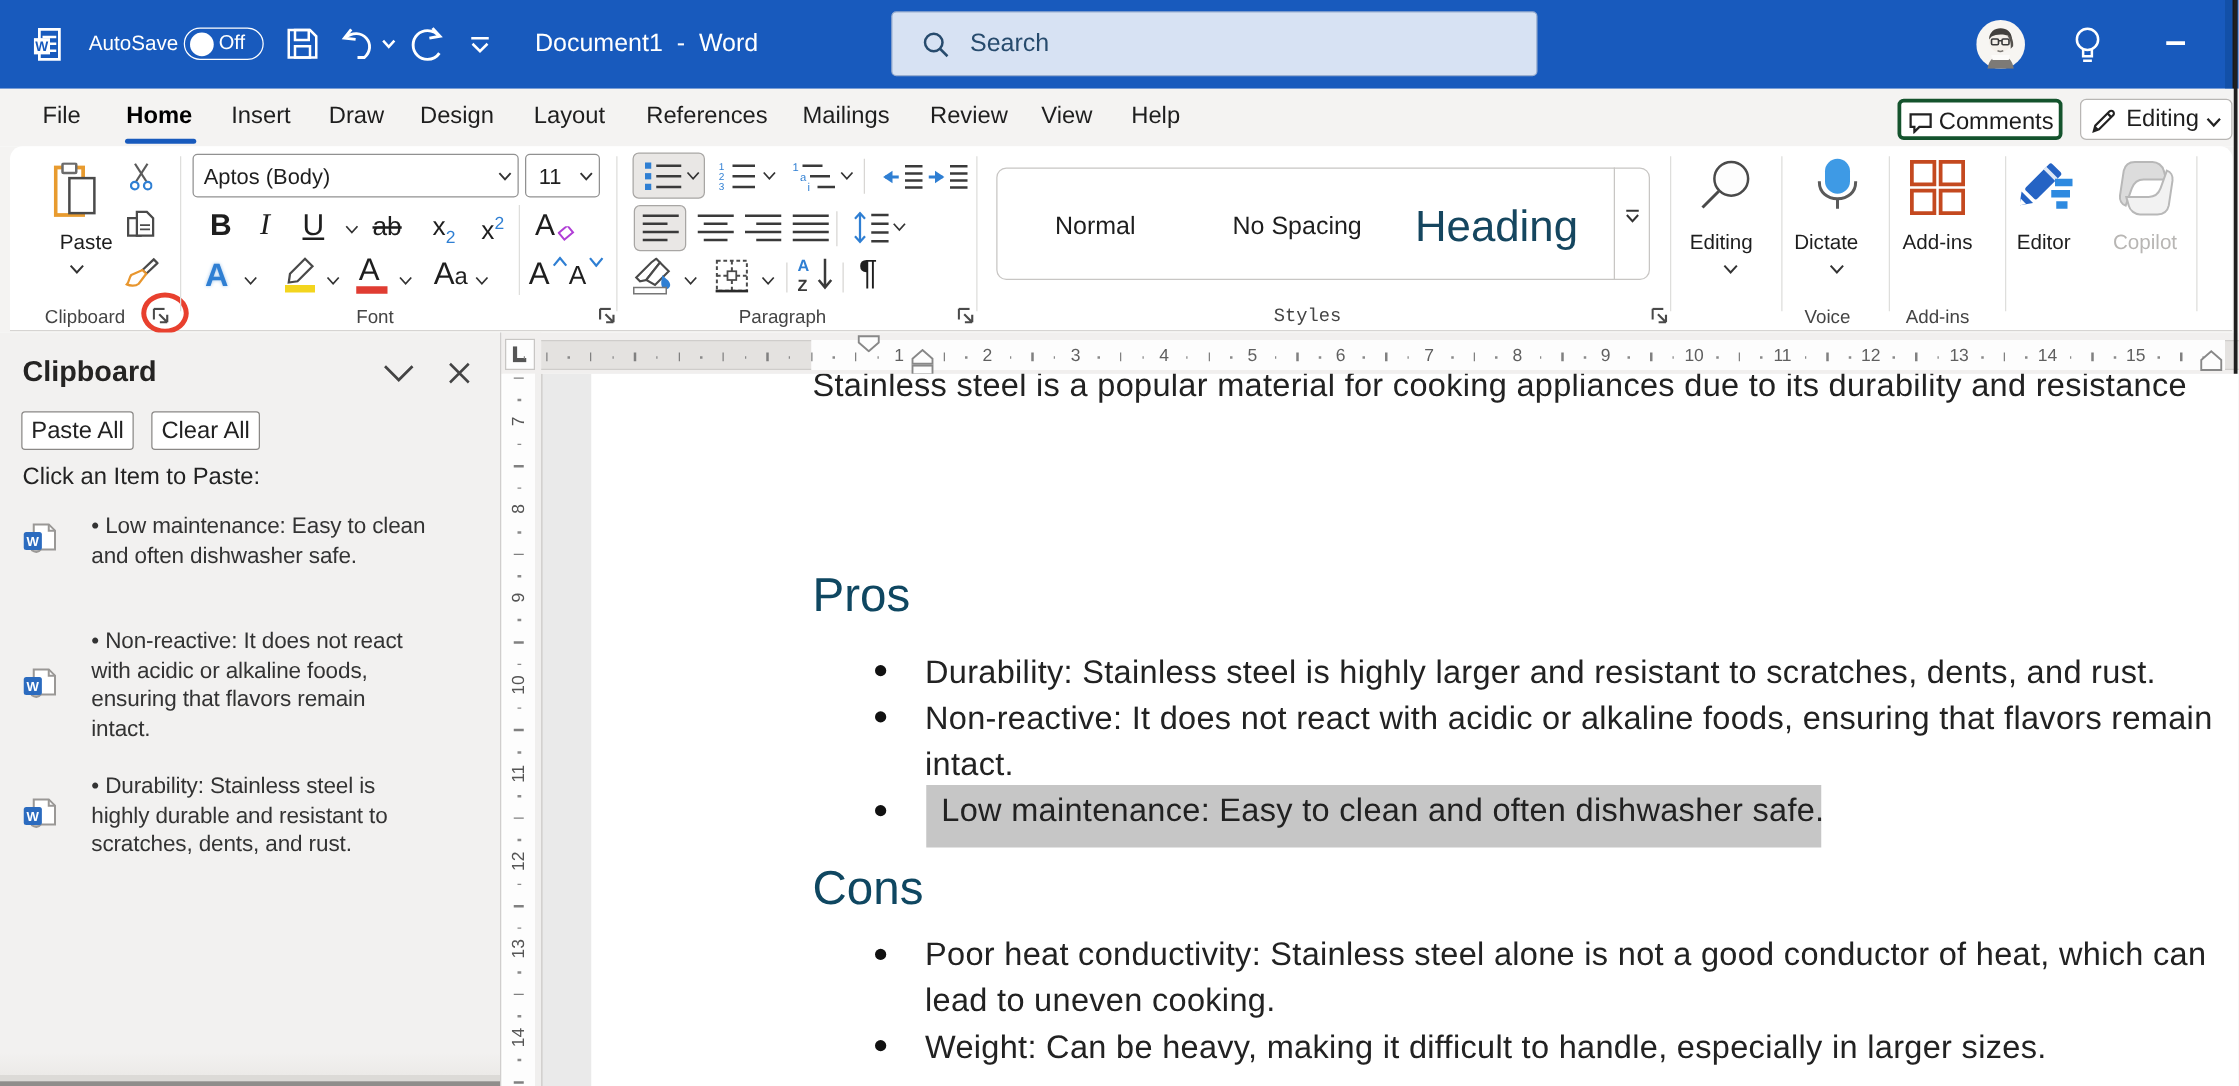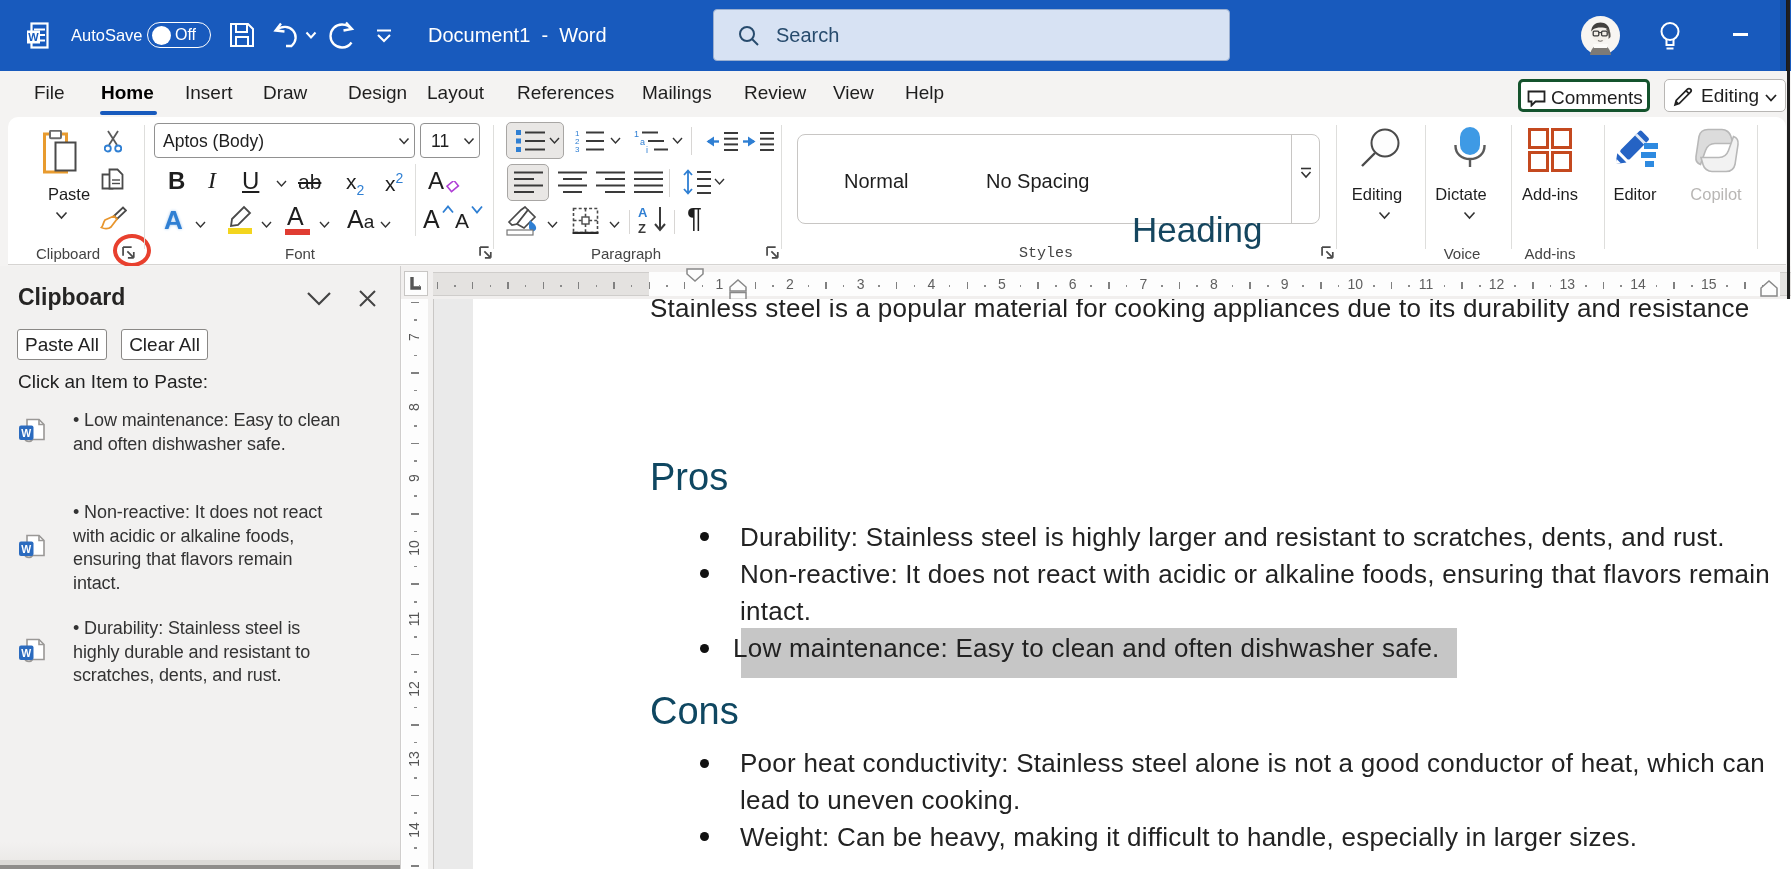--- a/index.html
+++ b/index.html
@@ -103,21 +103,21 @@
 
   <div class="abs" style="left:1780px;top:0;width:6px;height:71px;background:#1250a8;"></div>
   <div class="abs" style="left:1786px;top:0;width:3px;height:71px;background:#1a1a1a;"></div>
 </div>
 <div id="menurow">
   <div class="tab" style="left:34px;">File</div>
   <div class="tab" style="left:101px;font-weight:bold;color:#000;">Home</div>
   <div class="abs" style="left:100px;top:40px;width:57px;height:3.5px;background:#185ABD;border-radius:2px;"></div>
   <div class="tab" style="left:185px;">Insert</div>
   <div class="tab" style="left:263px;">Draw</div>
-  <div class="tab" style="left:348px;text-align:right;">Design</div>
+  <div class="tab" style="left:336px;text-align:right;">Design</div>
   <div class="tab" style="left:427px;">Layout</div>
   <div class="tab" style="left:517px;">References</div>
   <div class="tab" style="left:642px;">Mailings</div>
   <div class="tab" style="left:744px;">Review</div>
   <div class="tab" style="left:833px;">View</div>
   <div class="tab" style="left:905px;">Help</div>
 
   <div class="abs" style="left:1518px;top:8px;width:132px;height:33px;background:#fff;border:3px solid #14532d;border-radius:5px;">
     <svg class="abs" style="left:6px;top:8px" width="19" height="17" viewBox="0 0 19 17">
       <path d="M1.5 1.5 h16 v10 h-9 l-4 4 v-4 h-3 z" fill="none" stroke="#222" stroke-width="1.8"></path>
@@ -368,21 +368,21 @@
   <svg class="launcher" style="left:758px;top:129px" width="14" height="14" viewBox="0 0 14 14">
     <path d="M1 1 L1 9 M1 1 L9 1" stroke="#4a4a4a" stroke-width="1.6" fill="none"></path>
     <path d="M5 5 L11 11 M11 11 L11 5.5 M11 11 L5.5 11" stroke="#4a4a4a" stroke-width="1.6" fill="none"></path>
   </svg>
   <div class="gsep" style="left:773px;"></div>
 
   
   <div class="abs" style="left:789px;top:17px;width:523px;height:90px;background:#fff;border:1px solid #c8c6c4;border-radius:8px;"></div>
   <div class="abs" style="left:836px;top:52.6px;font-size:20px;color:#1e1e1e;">Normal</div>
   <div class="abs" style="left:978px;top:52.6px;font-size:20px;color:#1e1e1e;">No Spacing</div>
-  <div class="abs" style="left:1124px;top:44.5px;font-size:35px;color:#15465f;margin-top:48px;">Heading</div>
+  <div class="abs" style="left:1124px;top:44.5px;font-size:35px;color:#15465f;">Heading</div>
   <div class="abs" style="left:1283px;top:17px;width:29px;height:90px;border-left:1px solid #c8c6c4;"></div>
   <svg class="abs" style="left:1291px;top:50px" width="14" height="12" viewBox="0 0 14 12">
     <line x1="2" y1="1.5" x2="12" y2="1.5" stroke="#333" stroke-width="1.6"></line>
     <path d="M2.5 5 L7 10 L11.5 5" fill="none" stroke="#333" stroke-width="1.6"></path>
   </svg>
   <div class="glabel" style="left:993px;width:90px;font-family:Liberation Mono, monospace;">Styles</div>
   <svg class="launcher" style="left:1313px;top:129px" width="14" height="14" viewBox="0 0 14 14">
     <path d="M1 1 L1 9 M1 1 L9 1" stroke="#4a4a4a" stroke-width="1.6" fill="none"></path>
     <path d="M5 5 L11 11 M11 11 L11 5.5 M11 11 L5.5 11" stroke="#4a4a4a" stroke-width="1.6" fill="none"></path>
   </svg>
@@ -624,21 +624,21 @@
 
   <div class="doctext" style="left:177px;top:-6.5px;">Stainless steel is a popular material for cooking appliances due to its durability and resistance</div>
   <div class="h1" style="left:177px;top:156.6px;">Pros</div>
   <div class="bdot" style="left:227px;top:233px;"></div>
   <div class="doctext" style="left:267px;top:222.5px;">Durability: Stainless steel is highly larger and resistant to scratches, dents, and rust.</div>
   <div class="bdot" style="left:227px;top:270px;"></div>
   <div class="doctext" style="left:267px;top:259.5px;">Non-reactive: It does not react with acidic or alkaline foods, ensuring that flavors remain</div>
   <div class="doctext" style="left:267px;top:297px;">intact.</div>
   <div class="abs" style="left:268px;top:329px;width:716px;height:50px;background:#c6c6c6;"></div>
   <div class="bdot" style="left:227px;top:344.5px;"></div>
-  <div class="doctext" style="left:260px;top:334px;">Low maintenance: Easy to clean and often dishwasher safe.</div>
+  <div class="doctext" style="left:280px;top:334px;">Low maintenance: Easy to clean and often dishwasher safe.</div>
   <div class="h1" style="left:177px;top:390.6px;">Cons</div>
   <div class="bdot" style="left:227px;top:459.8px;"></div>
   <div class="doctext" style="left:267px;top:449.3px;">Poor heat conductivity: Stainless steel alone is not a good conductor of heat, which can</div>
   <div class="doctext" style="left:267px;top:485.9px;">lead to uneven cooking.</div>
   <div class="bdot" style="left:227px;top:533.3px;"></div>
   <div class="doctext" style="left:267px;top:522.8px;">Weight: Can be heavy, making it difficult to handle, especially in larger sizes.</div>
 </div>
   </div>
 <div class="abs" style="left:1787px;top:0;width:3px;height:299px;background:#1f1f1f;z-index:50;"></div>
 

